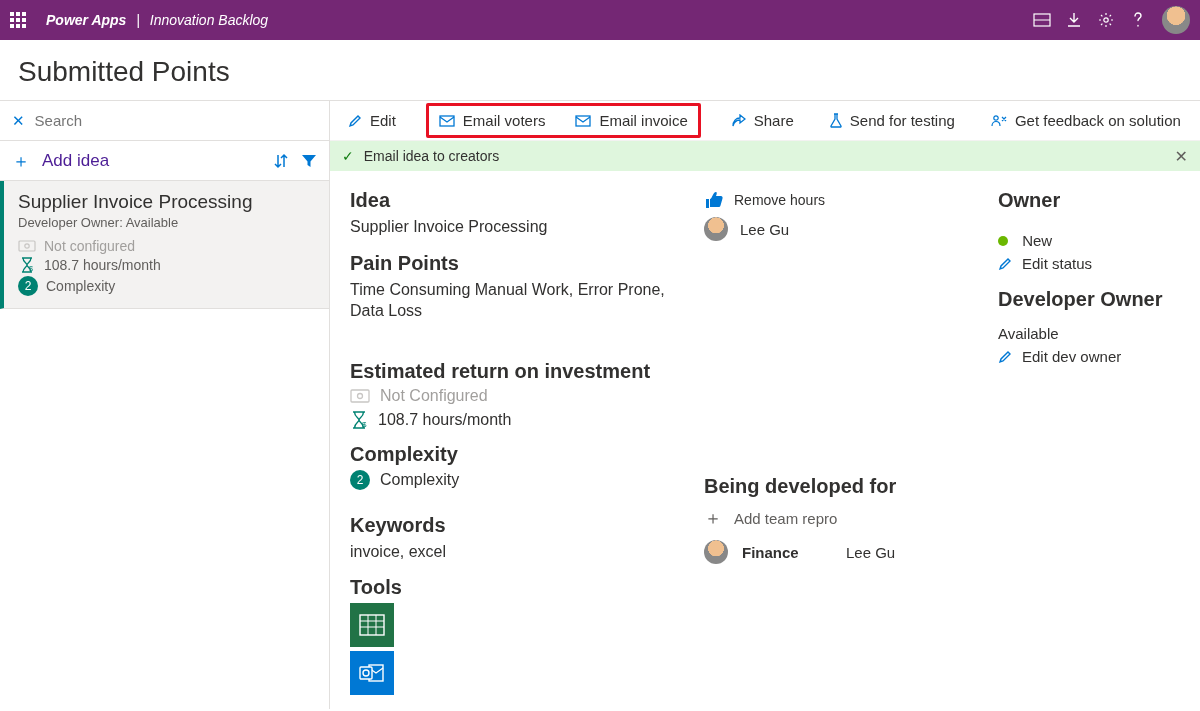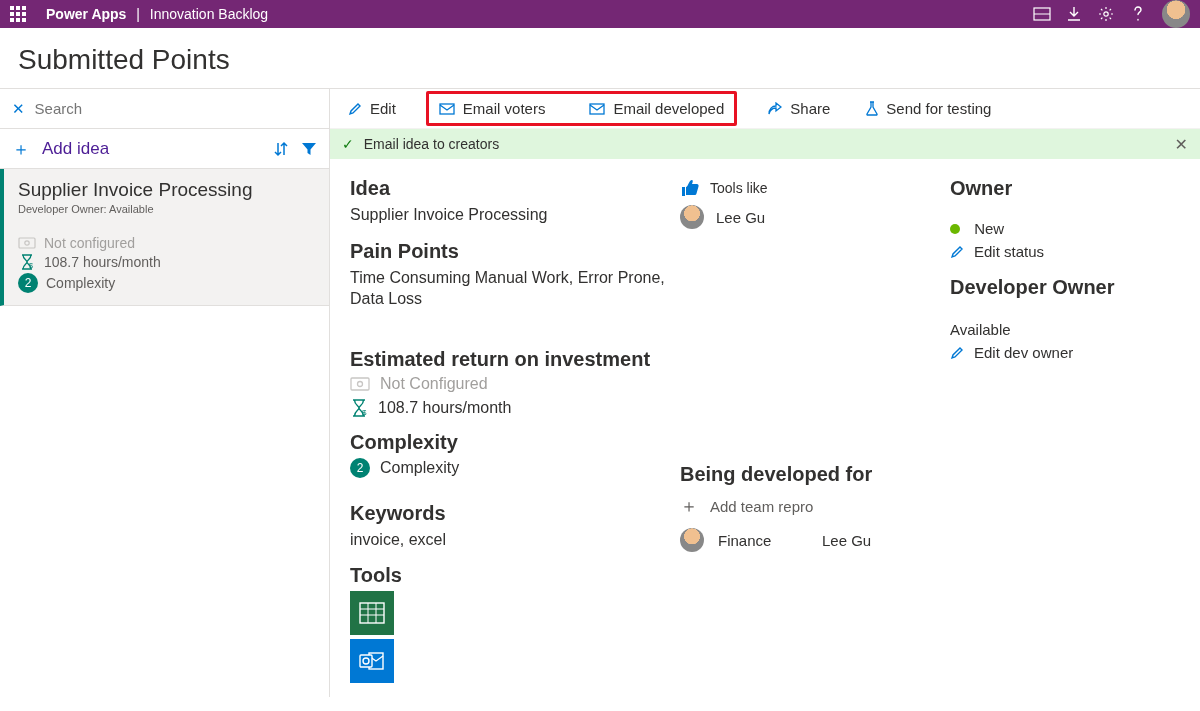--- a/index.html
+++ b/index.html
@@ -1,18 +1,18 @@
 <!DOCTYPE html>
 <html><head>
 <meta charset="utf-8">
 <style>
 * { box-sizing: border-box; margin: 0; padding: 0; }
 body { font-family: "Segoe UI", -apple-system, sans-serif; font-size: 14px; color: #323130; background: #fff; width: 1200px; height: 711px; overflow: hidden; }
 
-.top-bar { background: #742774; color: #fff; height: 28px; display: flex; align-items: center; padding: 1px 10px; }
+.top-bar { background: #742774; color: #fff; height: 40px; display: flex; align-items: center; padding: 1px 10px; font-style: italic; }
 .top-bar .waffle { width: 16px; height: 16px; display: grid; grid-template-columns: repeat(3,4px); grid-template-rows: repeat(3,4px); gap: 2px; margin-right: 20px; cursor: pointer; }
 .top-bar .waffle span { background: #fff; }
 .top-bar .brand { font-size: 14px; font-weight: 600; }
 .top-bar .brand .divider { margin: 0 6px; font-weight: 400; }
 .top-bar .app-name { font-weight: 400; }
 .top-bar .spacer { flex: 1; }
 .top-bar .icon-btn { width: 32px; height: 32px; display: flex; align-items: center; justify-content: center; cursor: pointer; }
 .top-bar .avatar { width: 28px; height: 28px; border-radius: 50%; background: radial-gradient(circle at 50% 35%, #f0c090 40%, #888 41%); margin-left: 8px; cursor: pointer; }
 
 .page-title { font-size: 28px; font-weight: 400; padding: 16px 18px 12px; }
@@ -23,37 +23,37 @@
 .search-row { display: flex; align-items: center; height: 40px; padding: 0 12px; border-bottom: 1px solid #e1dfdd; gap: 10px; }
 .search-row .x { color: #0078d4; font-size: 15px; }
 .search-row input { border: none; outline: none; font-size: 15px; color: #605e5c; flex: 1; background: transparent; }
 .add-row { display: flex; align-items: center; height: 40px; padding: 0 12px; border-bottom: 1px solid #e1dfdd; gap: 12px; }
 .add-row .plus { color: #0078d4; font-size: 18px; font-weight: 300; }
 .add-row .label { font-size: 17px; color: #4c1d95; flex: 1; }
 .add-row .sort-icon, .add-row .filter-icon { color: #0078d4; cursor: pointer; }
 
 .idea-card { padding: 10px 14px 12px; border-bottom: 1px solid #e1dfdd; background: #f3f2f1; border-left: 4px solid #008272; cursor: pointer; }
 .idea-card .title { font-size: 19px; font-weight: 400; margin-bottom: 2px; }
-.idea-card .subtitle { font-size: 11px; color: #605e5c; margin-bottom: 20px; }
+.idea-card .subtitle { font-size: 13px; color: #605e5c; margin-bottom: 8px; }
 .idea-card .meta { display: flex; align-items: center; gap: 8px; font-size: 14px; color: #605e5c; margin-top: 3px; }
 .idea-card .meta.dim { color: #a19f9d; }
 .idea-card .meta .mini-icon { width: 18px; display: inline-flex; justify-content: center; }
 .badge-circle { width: 20px; height: 20px; border-radius: 50%; background: #008272; color: #fff; display: inline-flex; align-items: center; justify-content: center; font-size: 12px; }
 
 .right-pane { flex: 1; display: flex; flex-direction: column; overflow: hidden; }
 .toolbar { height: 40px; display: flex; align-items: center; padding: 0 12px; gap: 24px; border-bottom: 1px solid #f3f2f1; }
 .toolbar .action { display: flex; align-items: center; gap: 8px; font-size: 15px; color: #323130; cursor: pointer; padding: 4px 6px; }
 .toolbar .action .aicon { color: #0078d4; display: inline-flex; }
-.highlight-box { border: 3px solid #e81123; padding: 2px 4px; display: flex; gap: 32px; border-radius: 2px; }
+.highlight-box { border: 3px solid #e81123; padding: 2px 4px; display: flex; gap: 18px; border-radius: 2px; }
 
 .notification { background: #dff6dd; display: flex; align-items: center; height: 30px; padding: 0 12px; font-size: 14px; color: #323130; }
 .notification .check { color: #107c10; margin-right: 10px; }
 .notification .close { margin-left: auto; color: #605e5c; cursor: pointer; font-size: 16px; }
 
-.detail-body { display: flex; padding: 14px 20px; overflow: auto; flex: 1; }
+.detail-body { display: flex; padding: 14px 20px; gap: 24px; overflow: auto; flex: 1; }
 .col1 { flex: 0 0 330px; }
 .col2 { flex: 0 0 270px; }
 .col3 { flex: 1; }
 .section-label { font-size: 20px; font-weight: 600; margin-bottom: 4px; margin-top: 4px; }
 .section-value { font-size: 16px; color: #323130; margin-bottom: 14px; line-height: 1.35; }
 .inline-icon-row { display: flex; align-items: center; gap: 10px; margin-bottom: 6px; font-size: 16px; }
 .inline-icon-row .iicon { color: #008272; }
 .inline-icon-row.dim { color: #a19f9d; }
 .inline-icon-row.dim .iicon { color: #c8c6c4; }
 
@@ -66,21 +66,21 @@
 .link-row { display: flex; align-items: center; gap: 10px; color: #323130; cursor: pointer; margin-top: 6px; font-size: 15px; }
 .link-row .pen { color: #0078d4; }
 
 .tool-tile { width: 44px; height: 44px; display: flex; align-items: center; justify-content: center; color: #fff; margin-bottom: 4px; }
 .tool-excel { background: #217346; }
 .tool-outlook { background: #0078d4; }
 
 .add-team { display: flex; align-items: center; gap: 12px; color: #605e5c; margin-top: 8px; margin-bottom: 10px; cursor: pointer; font-size: 15px; }
 .add-team .plus { font-size: 18px; color: #605e5c; }
 .team-row { display: flex; align-items: center; gap: 14px; font-size: 15px; }
-.team-row .tname { width: 90px; }
+.team-row .tname { width: 90px; font-weight: bold; }
 
 svg { display: block; }
 </style>
 </head>
 <body>
 
 <div class="top-bar">
   <div class="waffle">
     <span></span>
       <span></span>
@@ -197,39 +197,48 @@
           </span>
           <span>Email voters</span>
         </div>
         <div class="action">
           <span class="aicon">
             <svg width="16" height="12" viewBox="0 0 16 12">
                 <rect x="1" y="1" width="14" height="10" fill="none" stroke="#0078d4" stroke-width="1.3"></rect>
                 <path d="M1 2l7 5 7-5" fill="none" stroke="#0078d4" stroke-width="1.3"></path>
               </svg>
           </span>
-          <span>Email developed</span>
+          <span>Email invoice</span>
         </div>
       </div>
 
       <div class="action">
         <span class="aicon">
           <svg width="15" height="14" viewBox="0 0 15 14">
               <path d="M9 1l5 4-5 4V6C5 6 3 8 2 12c0-5 3-8 7-8V1z" fill="none" stroke="#0078d4" stroke-width="1.3"></path>
             </svg>
         </span>
         <span>Share</span>
       </div>
       <div class="action">
         <span class="aicon">
           <svg width="12" height="15" viewBox="0 0 12 15">
               <path d="M4 1h4M5 1v5l-4 7c-.3.6.1 1 .8 1h8.4c.7 0 1.1-.4.8-1l-4-7V1" fill="none" stroke="#0078d4" stroke-width="1.3"></path>
             </svg>
         </span>
         <span>Send for testing</span>
+      </div>
+      <div class="action">
+        <span class="aicon">
+          <svg width="16" height="14" viewBox="0 0 16 14">
+              <circle cx="5" cy="4" r="2.2" fill="none" stroke="#0078d4" stroke-width="1.2"></circle>
+              <path d="M1 12c0-3 2-4.5 4-4.5s4 1.5 4 4.5M11 3l4 4M15 3l-4 4" fill="none" stroke="#0078d4" stroke-width="1.2"></path>
+            </svg>
+        </span>
+        <span>Get feedback on solution</span>
       </div>
     </div>
 
     <div class="notification">
       <span class="check">✓</span>
       <span>Email idea to creators</span>
       <span class="close">✕</span>
     </div>
 
     <div class="detail-body">
@@ -291,21 +300,21 @@
         </div>
       </div>
 
       <div class="col2">
         <div class="like-row">
           <span class="thumb">
             <svg width="20" height="18" viewBox="0 0 20 18">
                 <path d="M2 8h3v9H2zM6 8c2 0 3-7 6-7 1 0 1 2 0 4h5c1 0 2 1 1.5 2.5l-2 7c-.3 1-1 1.5-2 1.5H6z" fill="#0078d4"></path>
               </svg>
           </span>
-          <span>Tools like</span>
+          <span>Remove hours</span>
         </div>
         <div class="person-row">
           <div class="small-avatar"></div>
           <span>Lee Gu</span>
         </div>
 
         <div style="height:230px"></div>
 
         <div class="section-label">Being developed for</div>
         <div class="add-team">
@@ -328,21 +337,21 @@
         <div class="link-row">
           <span class="pen">
             <svg width="14" height="14" viewBox="0 0 14 14">
                 <path d="M2 12l1-3 7-7 2 2-7 7-3 1z" fill="none" stroke="#0078d4" stroke-width="1.4"></path>
               </svg>
           </span>
           <span>Edit status</span>
         </div>
 
         <div class="section-label" style="margin-top:16px">Developer Owner</div>
-        <div style="margin-top:22px; font-size:15px;">Available</div>
+        <div style="margin-top:14px; font-size:15px;">Available</div>
         <div class="link-row">
           <span class="pen">
             <svg width="14" height="14" viewBox="0 0 14 14">
                 <path d="M2 12l1-3 7-7 2 2-7 7-3 1z" fill="none" stroke="#0078d4" stroke-width="1.4"></path>
               </svg>
           </span>
           <span>Edit dev owner</span>
         </div>
       </div>
 

